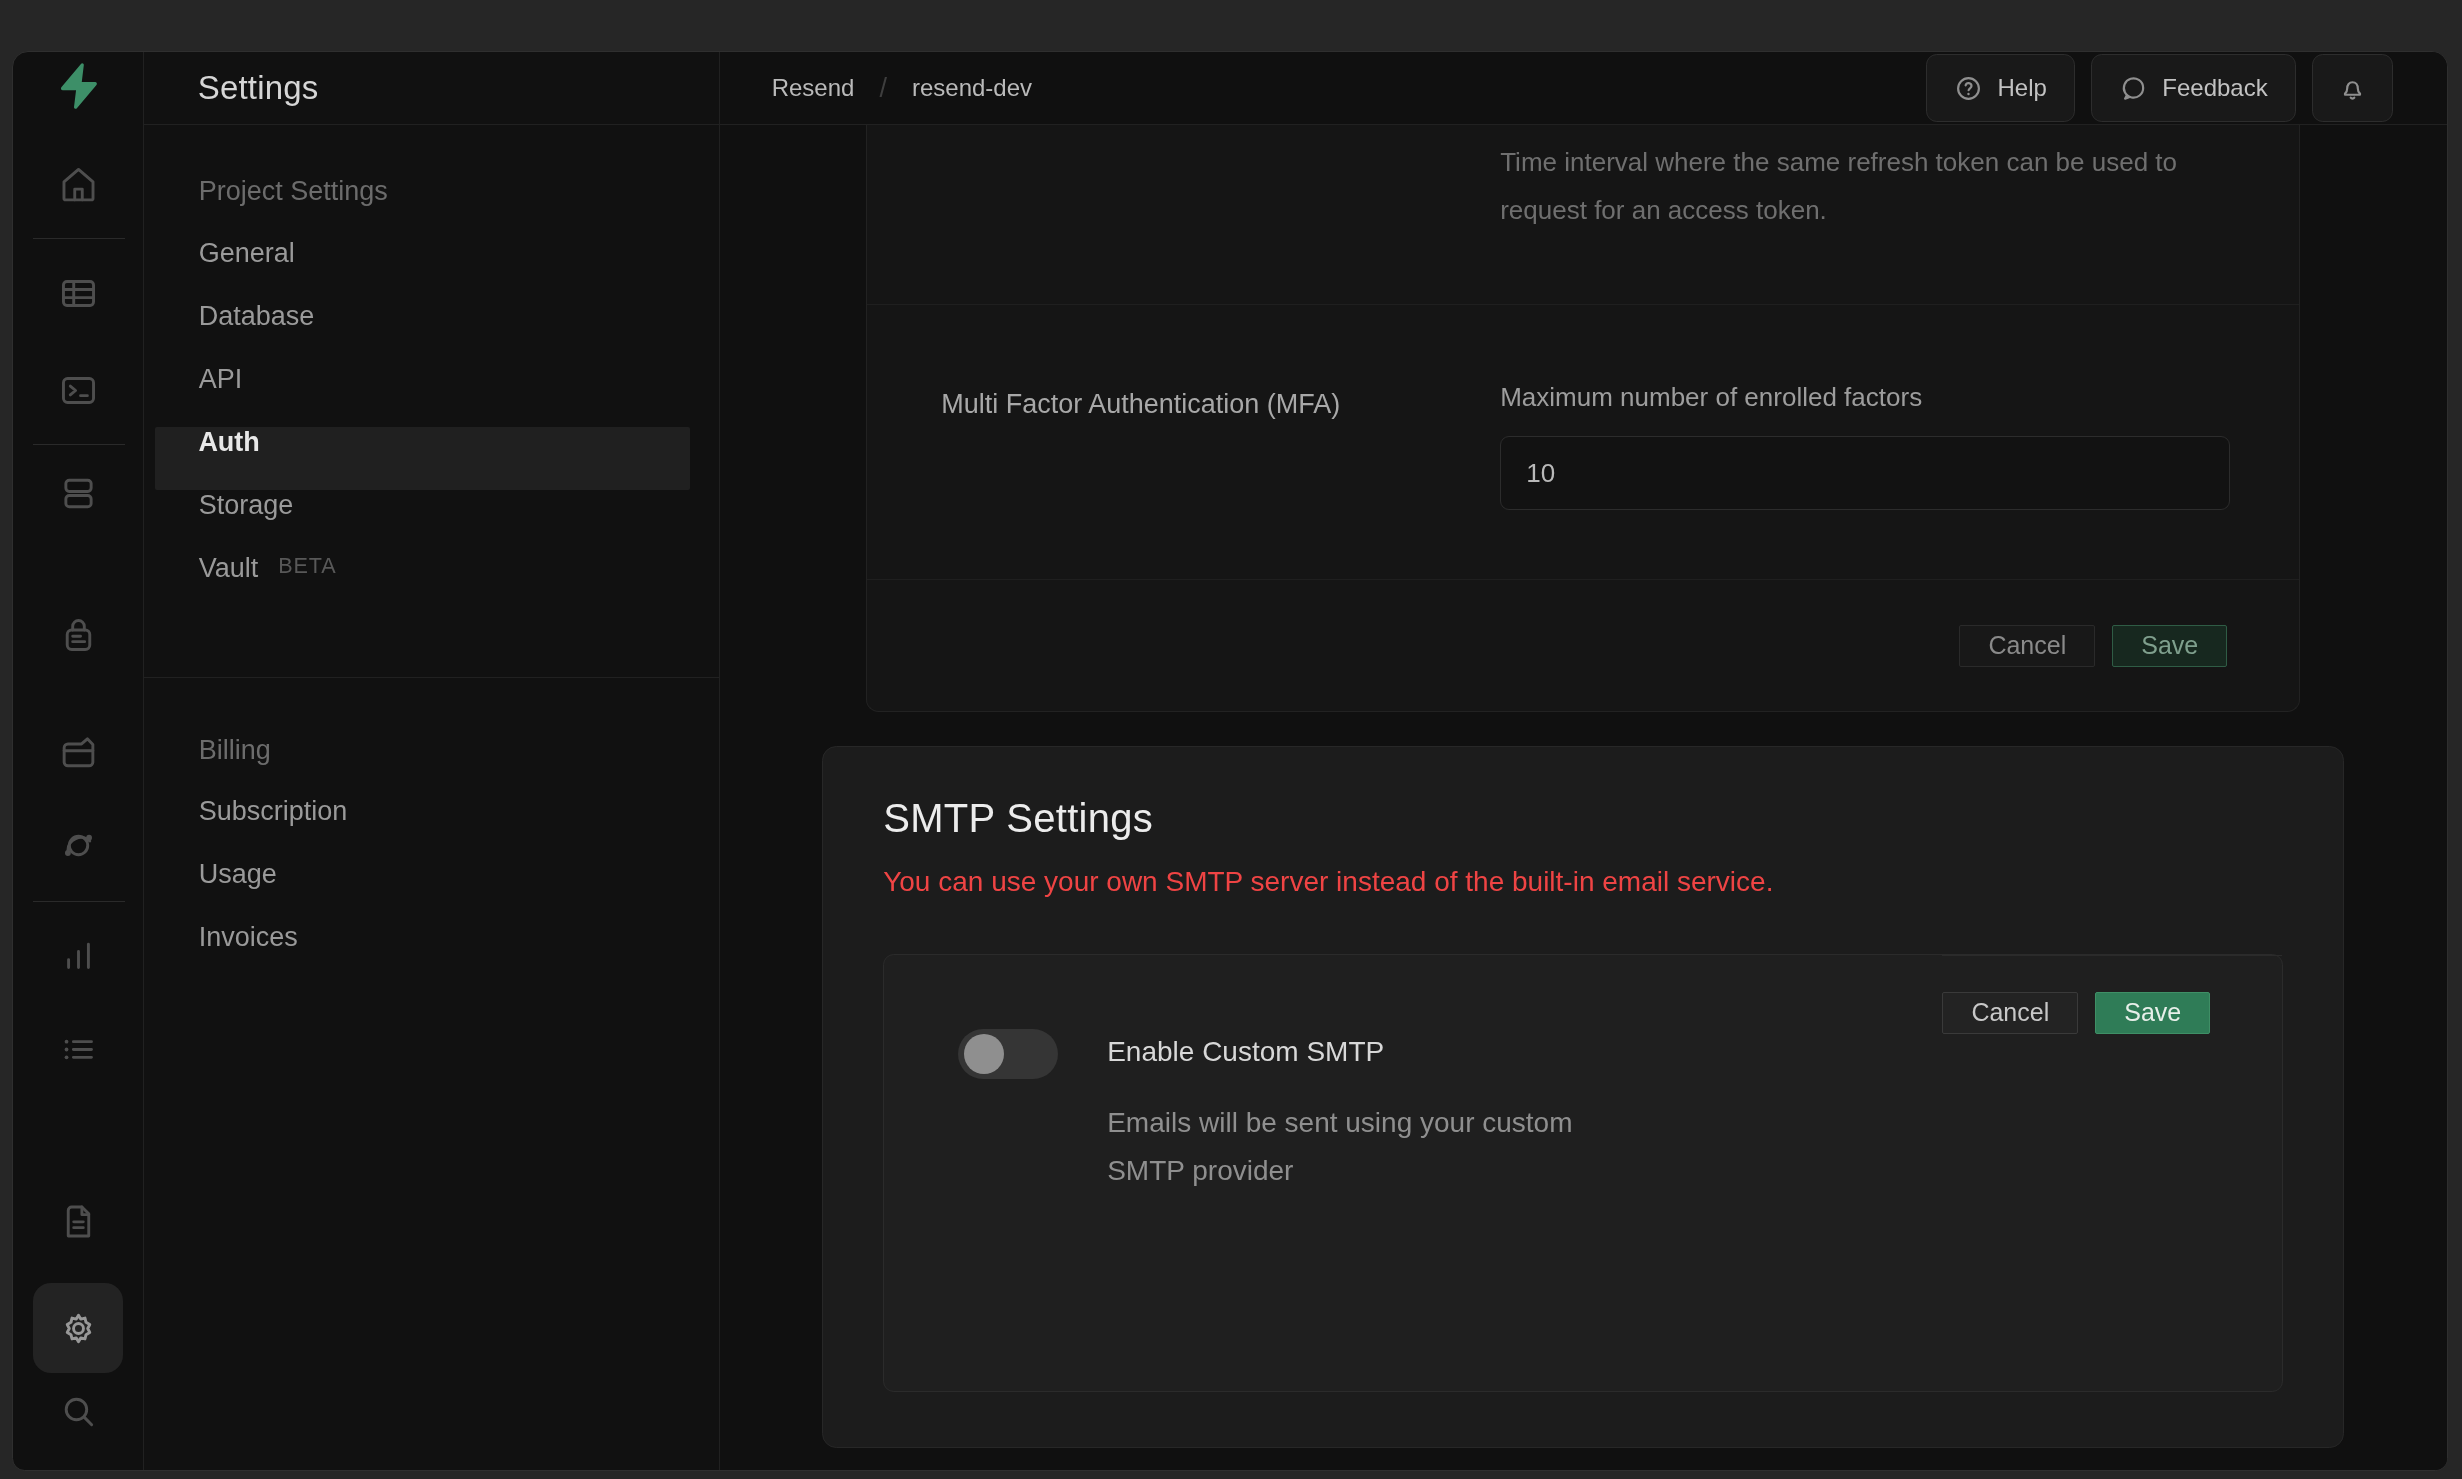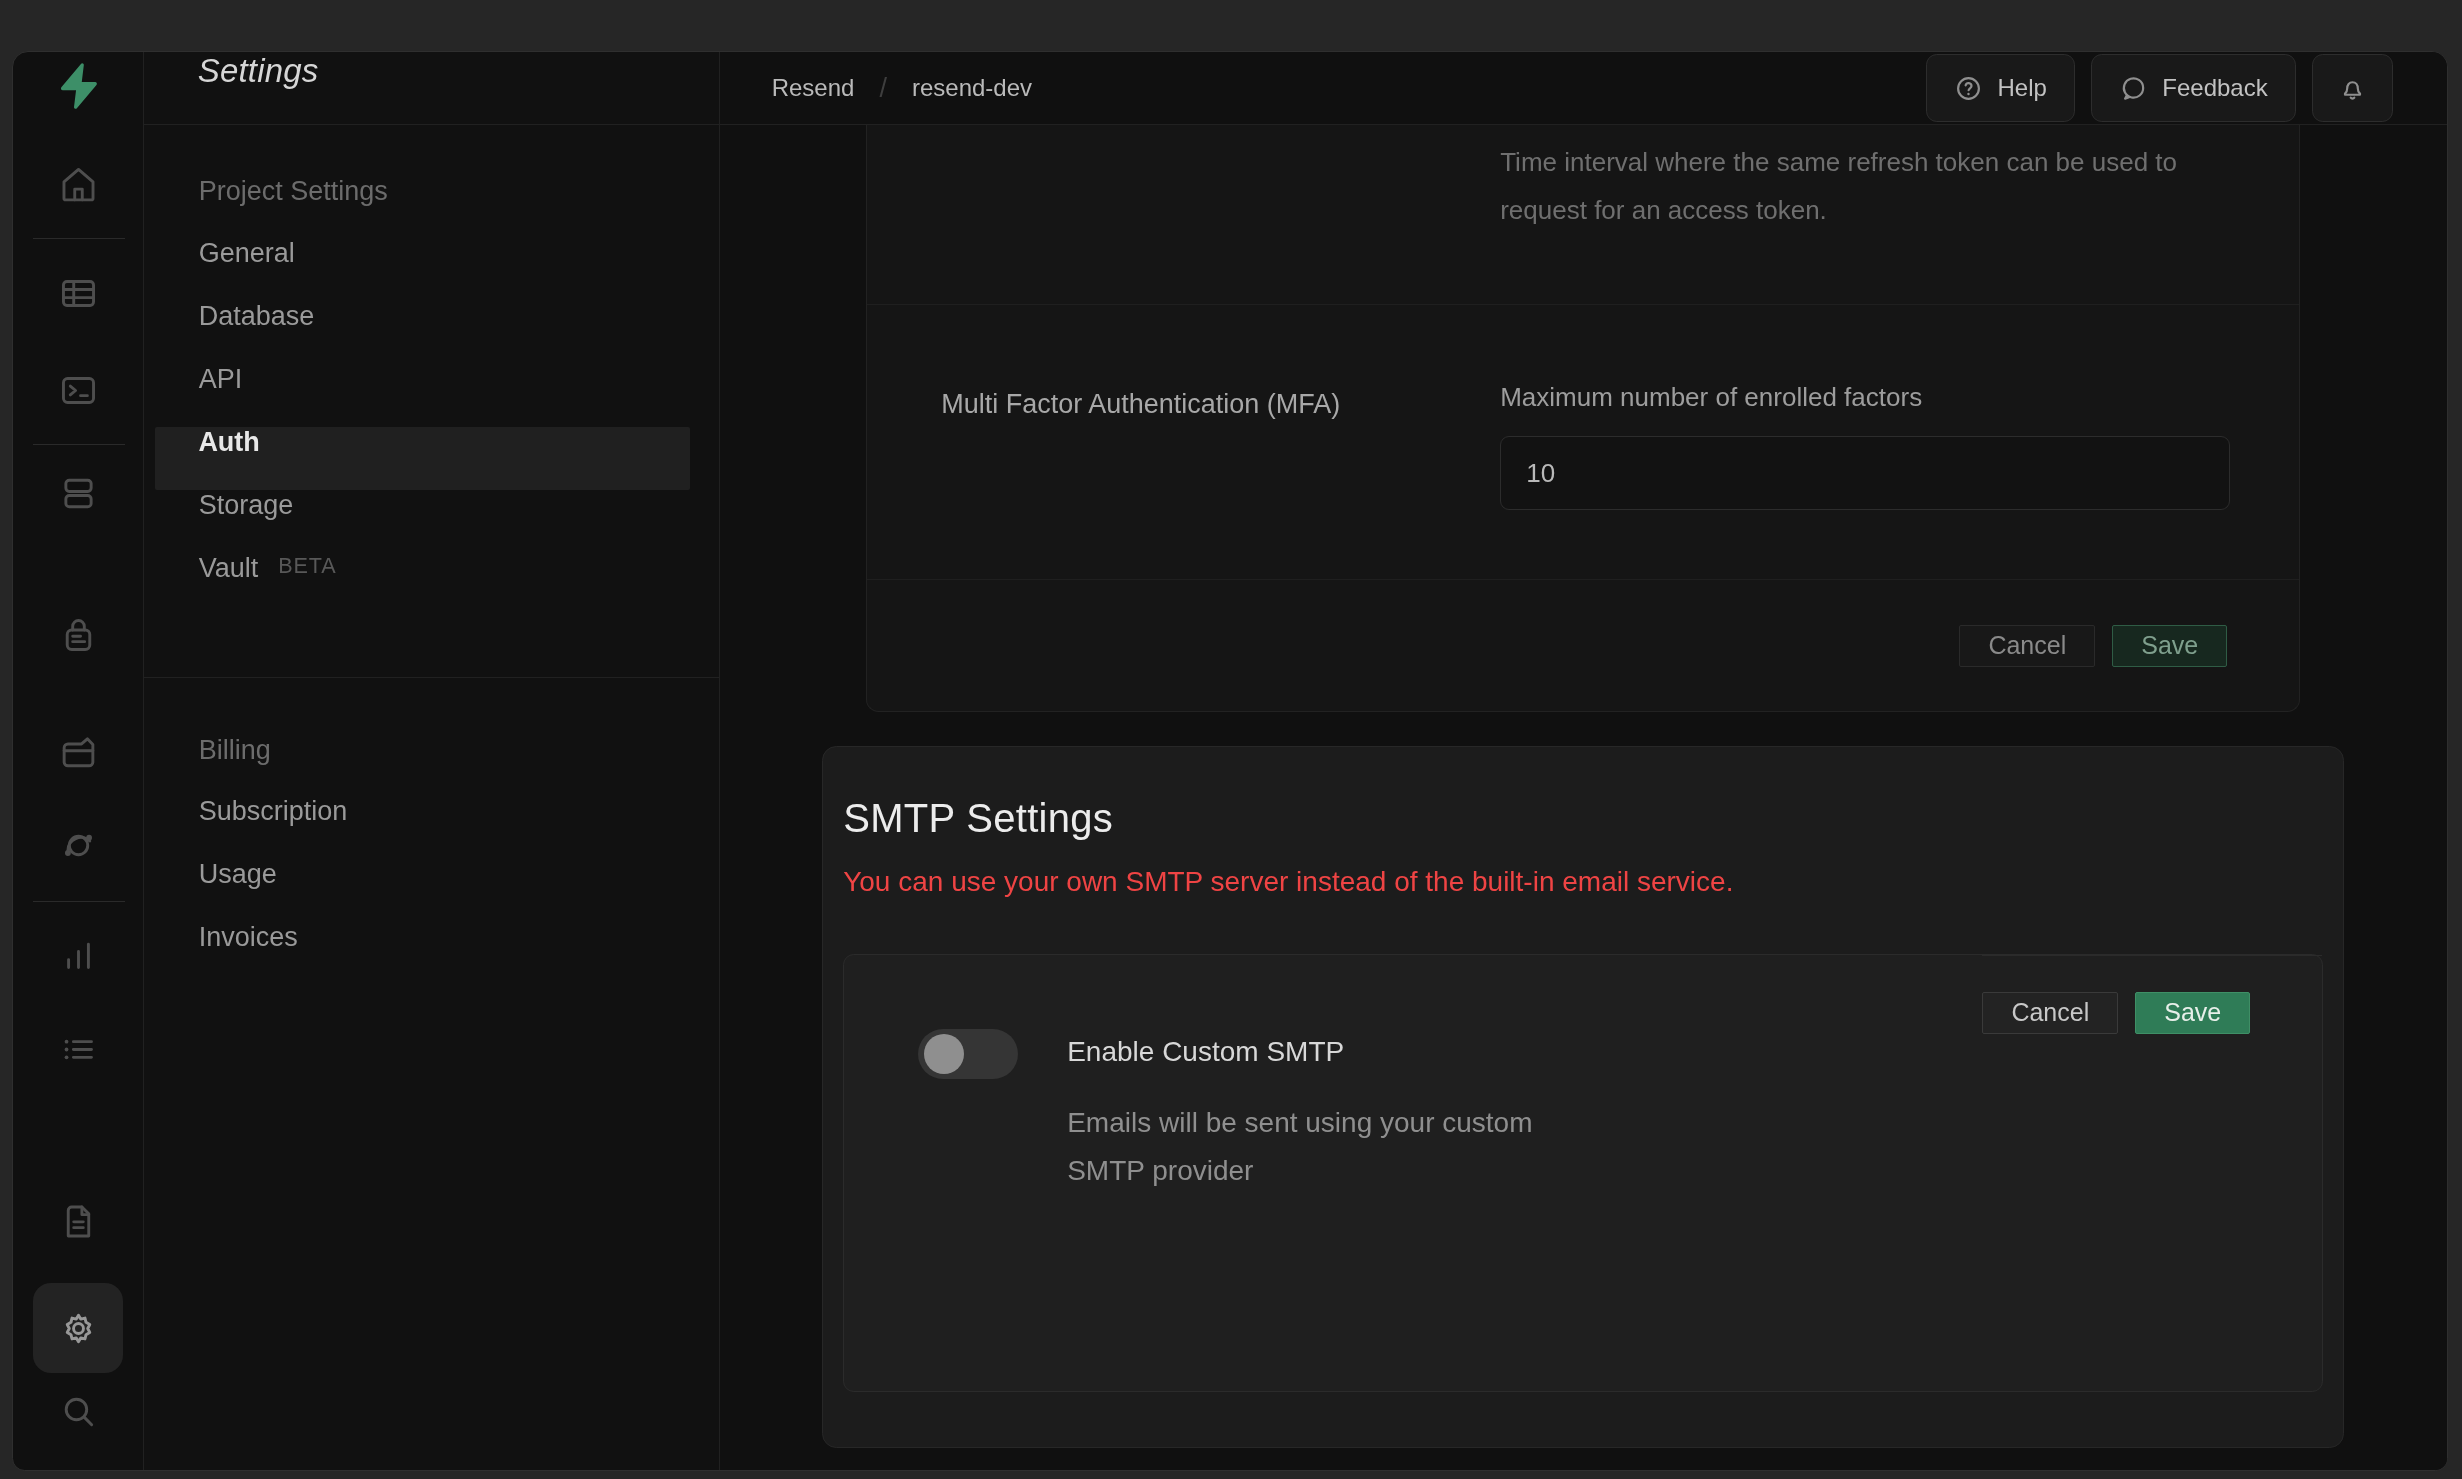--- a/index.html
+++ b/index.html
@@ -18,21 +18,21 @@
     stroke-linecap:round; stroke-linejoin:round; }
   .rail-item svg .fl { fill:#4e4e4e; stroke:none; }
   .rail-divider { position:absolute; left:20px; width:92px; border-top:0.9px solid #2a2a2a; }
   .rail-active-box { position:absolute; left:20.7px; width:90px; height:90px; background:#232323;
     border-radius:18px; display:flex; align-items:center; justify-content:center; }
   .rail-active-box svg { width:41px; height:41px; stroke:#989898; fill:none; stroke-width:1.7;
     stroke-linecap:round; stroke-linejoin:round; }
 
   
   .nav { width:576px; flex:0 0 576px; border-right:0.9px solid #212121; display:flex; flex-direction:column; background:#111111; }
-  .nav-header { height:73px; flex:0 0 73px; border-bottom:0.9px solid #212121; display:flex; align-items:flex-start; padding-left:54px;font-style:italic; }
+  .nav-header { height:73px; flex:0 0 73px; border-bottom:0.9px solid #212121; display:flex; align-items:center; padding-left:54px; }
   .nav-title { font-size:33px; color:#d6d6d6; font-weight:500; letter-spacing:0.2px; }
   .nav-body { padding-top:41px; }
   .nav-section-header { height:50px; line-height:50px; padding-left:55px; font-size:27px; color:#6c6c6c; margin-bottom:21.6px; }
   .nav-item { height:63px; display:flex; align-items:flex-start; padding-left:55px; font-size:27px; color:#9a9a9a; cursor:pointer; }
   .nav-item.active { background:#202020; border-radius:2px; margin:0 29px 0 11.7px; padding-left:43px;
     color:#e8e8e8; font-weight:600; }
   .nav-badge { font-size:21.6px; color:#585858; margin-left:20px; letter-spacing:0.9px; }
   .nav-divider { border-top:0.9px solid #212121; margin:61px 0 47px 0; }
 
   
@@ -64,21 +64,21 @@
   .card-footer { border-top:0.9px solid #1f1f1f; height:132px; display:flex; align-items:center;
     justify-content:flex-end; gap:17px; padding-right:72px; }
   .btn { height:42px; border-radius:2px; font-size:25px; padding:0 28px; display:flex; align-items:center; cursor:pointer; }
   .btn.cancel-dim { background:#181818; border:0.9px solid #2a2a2a; color:#8a8a8a; }
   .btn.save-dim { background:#17281f; border:0.9px solid #2f5c45; color:#7f9f8d; }
   .btn.cancel { background:#232323; border:0.9px solid #3a3a3a; color:#c8c8c8; }
   .btn.save { background:#2f7c57; border:0.9px solid #3f8f66; color:#e7efe9; }
 
   
   .smtp-panel { width:1522px; margin:34px auto 0; height:702px; background:#1c1c1c; border:0.9px solid #272727;
-    border-radius:14.4px; padding:0 20px; }
+    border-radius:14.4px; padding:0 60px; }
   .smtp-title { margin-top:49px; font-size:40px; color:#ececec; font-weight:400; letter-spacing:0.3px; }
   .smtp-desc { margin-top:25px; font-size:28px; color:#ef4444; }
   .smtp-card { margin-top:56px; height:438px; background:#1f1f1f; border:0.9px solid #2b2b2b; border-radius:10.8px;
     display:flex; flex-direction:row; }
   .smtp-card-body { flex:1; display:flex; padding:74px 0 0 74px; gap:49px; }
   .toggle { width:100px; height:50px; border-radius:25px; background:#353535; position:relative; flex:0 0 100px; cursor:pointer; }
   .toggle-knob { position:absolute; left:5.4px; top:5.4px; width:40px; height:40px; border-radius:50%; background:#8f8f8f; }
   .toggle-label { font-size:28px; color:#d8d8d8; margin-top:7.2px; }
   .toggle-desc { margin-top:31px; font-size:28px; line-height:48px; color:#8f8f8f; max-width:539px; }
   .smtp-card-footer { border-top:0.9px solid #2b2b2b; height:114px; flex:0 0 114px; display:flex; align-items:center;

